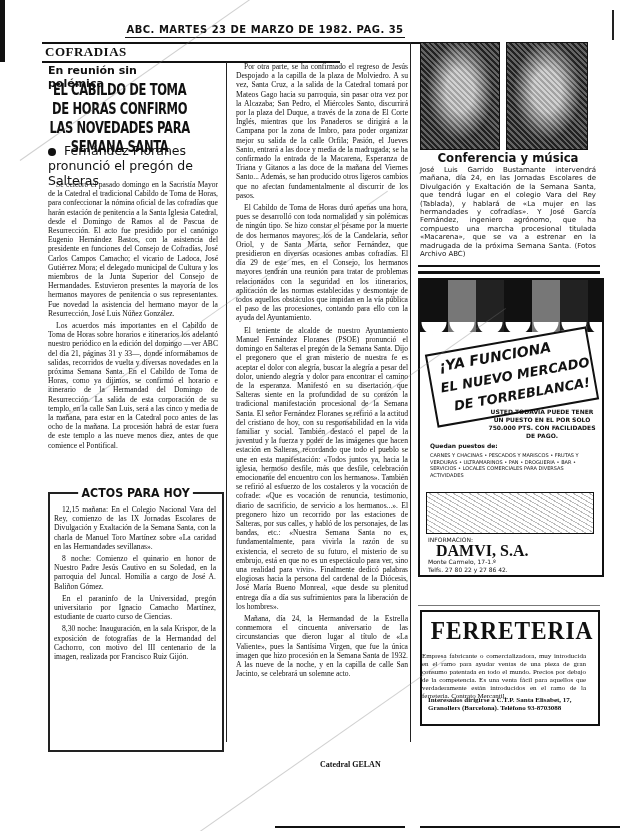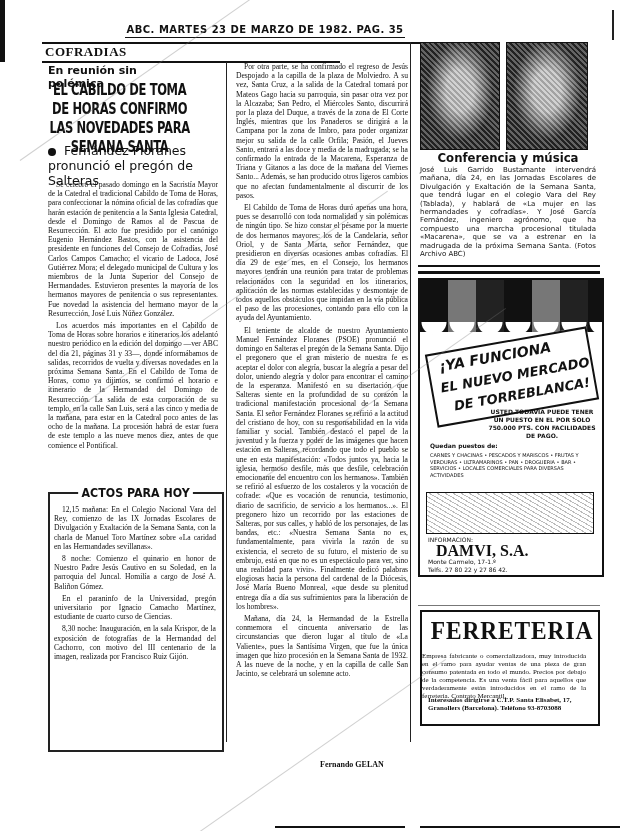--- a/index.html
+++ b/index.html
@@ -89,21 +89,21 @@
 </div>
 
 <div class="abs vrule vrule-mid"></div>
 
 <div class="abs col col2">
   <p>Por otra parte, se ha confirmado el regreso de Jesús Despojado a la capilla de la plaza de Molviedro. A su vez, Santa Cruz, a la salida de la Catedral tomará por Mateos Gago hacia su parroquia, sin pasar otra vez por la Alcazaba; San Pedro, el Miércoles Santo, discurrirá por la plaza del Duque, a través de la zona de El Corte Inglés, mientras que los Panaderos se dirigirá a la Campana por la zona de Imbro, para poder organizar mejor su salida de la calle Orfila; Pasión, el Jueves Santo, entrará a las doce y media de la madrugada; se ha confirmado la entrada de la Macarena, Esperanza de Triana y Gitanos a las doce de la mañana del Viernes Santo... Además, se han producido otros ligeros cambios que no afectan fundamentalmente al discurrir de los pasos.</p>
   <p>El Cabildo de Toma de Horas duró apenas una hora, pues se desarrolló con toda normalidad y sin polémicas de ningún tipo. Se hizo constar el pésame por la muerte de dos hermanos mayores: los de la Candelaria, señor Oriol, y de Santa Marta, señor Fernández, que presidieron en diversas ocasiones ambas cofradías. El día 29 de este mes, en el Consejo, los hermanos mayores tendrán una reunión para tratar de problemas relacionados con la seguridad en los itinerarios, aplicación de las normas establecidas y desmontaje de todos aquellos obstáculos que impidan en la vía pública el paso de las procesiones, contando para ello con la ayuda del Ayuntamiento.</p>
   <p>El teniente de alcalde de nuestro Ayuntamiento Manuel Fernández Floranes (PSOE) pronunció el domingo en Salteras el pregón de la Semana Santa. Dijo el pregonero que el gran misterio de nuestra fe es aceptar el dolor con alegría, buscar la alegría a pesar del dolor, uniendo alegría y dolor para encontrar el camino de la esperanza. Manifestó en su disertación que Salteras siente en la profundidad de su corazón la tradicional manifestación procesional de la Semana Santa. El señor Fernández Floranes se refirió a la actitud del cristiano de hoy, con su responsabilidad en la vida familiar y social. También destacó el papel de la juventud y la fuerza y poder de las imágenes que hacen estación en Salteras, recordando que todo el pueblo se une en esta manifestación: «Todos juntos ya, hacia la iglesia, hermoso desfile, más que desfile, celebración emocionante del encuentro con los hermanos». También se refirió al esfuerzo de los costaleros y la vocación de cofrade: «Que es vocación de renuncia, testimonio, diario de sacrificio, de servicio a los hermanos...». El pregonero hizo un recorrido por las estaciones de Salteras, por sus calles, y habló de los personajes, de las bandas, etc.: «Nuestra Semana Santa no es, fundamentalmente, para vivirla la razón de su existencia, el secreto de su futuro, el misterio de su embrujo, está en que no es un espectáculo para ver, sino una realidad para vivir». Finalmente dedicó palabras elogiosas hacia la persona del cardenal de la Diócesis, José María Bueno Monreal, «que desde su plenitud entrega día a día sus sufrimientos para la liberación de los hombres».</p>
   <p>Mañana, día 24, la Hermandad de la Estrella conmemora el cincuenta aniversario de las circunstancias que dieron lugar al título de «La Valiente», pues la Santísima Virgen, que fue la única imagen que hizo procesión en la Semana Santa de 1932. A las nueve de la noche, y en la capilla de calle San Jacinto, se celebrará un solemne acto.</p>
 </div>
-<div class="abs byline">Fernando GELAN</div>
+<div class="abs byline">Catedral GELAN</div>
 
 <div class="abs actos-box"></div>
 <div class="abs actos-title"><span>ACTOS PARA HOY</span></div>
 <div class="abs col actos-body">
   <p>12,15 mañana: En el Colegio Nacional Vara del Rey, comienzo de las IX Jornadas Escolares de Divulgación y Exaltación de la Semana Santa, con la charla de Manuel Toro Martínez sobre «La caridad en las Hermandades sevillanas».</p>
   <p>8 noche: Comienzo el quinario en honor de Nuestro Padre Jesús Cautivo en su Soledad, en la parroquia del Juncal. Homilía a cargo de José A. Baliñon Gómez.</p>
   <p>En el paraninfo de la Universidad, pregón universitario por Ignacio Camacho Martínez, estudiante de cuarto curso de Ciencias.</p>
   <p>8,30 noche: Inauguración, en la sala Krispor, de la exposición de fotografías de la Hermandad del Cachorro, con motivo del III centenario de la imagen, realizada por Francisco Ruiz Gijón.</p>
 </div>
 

